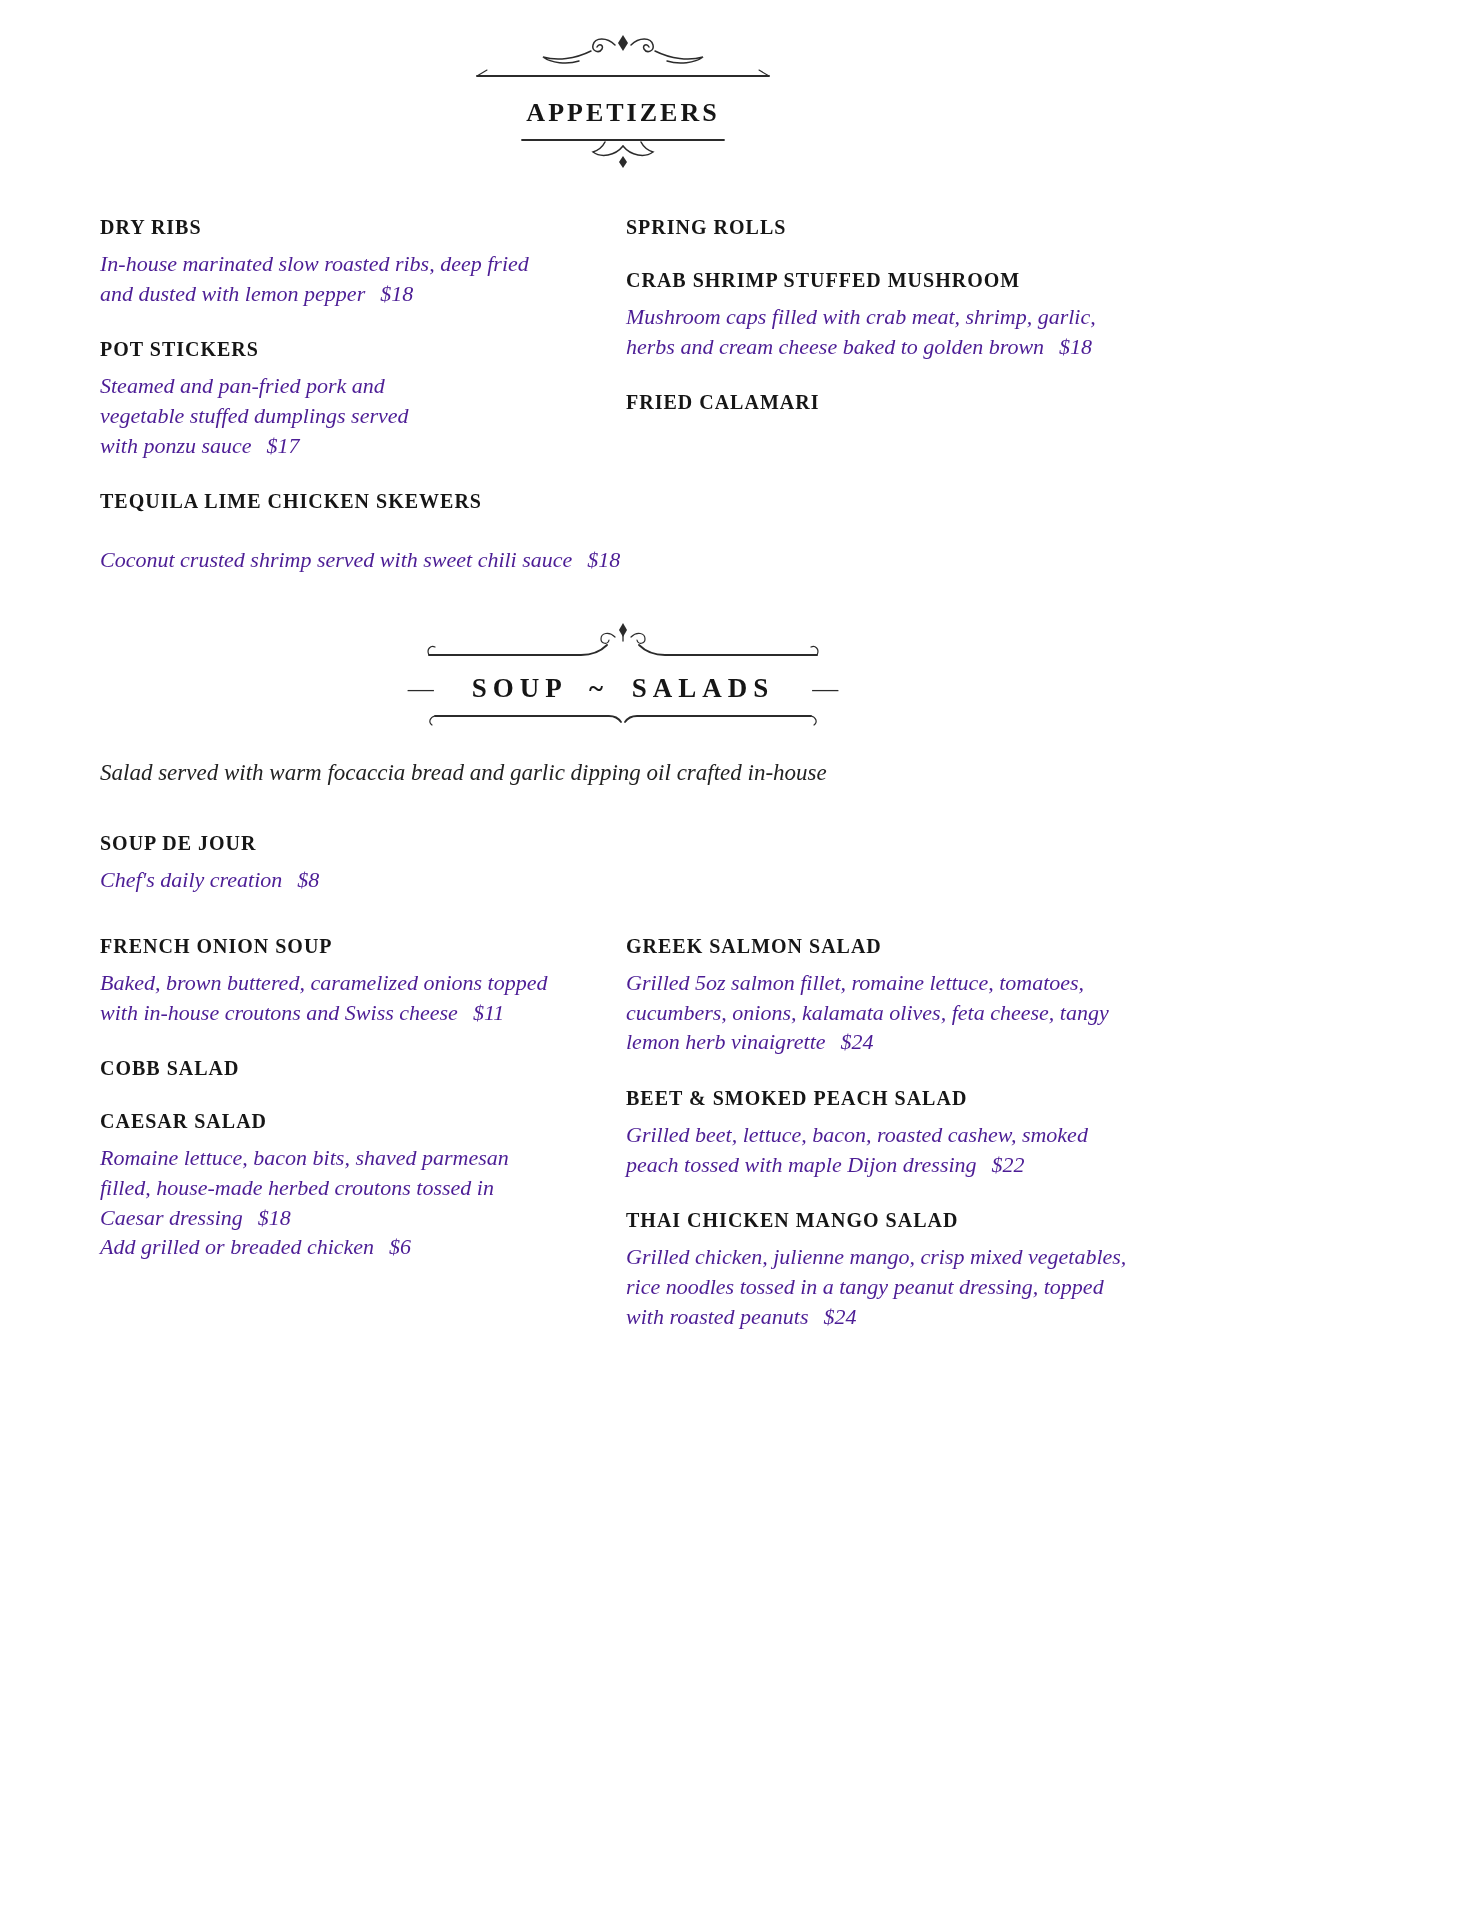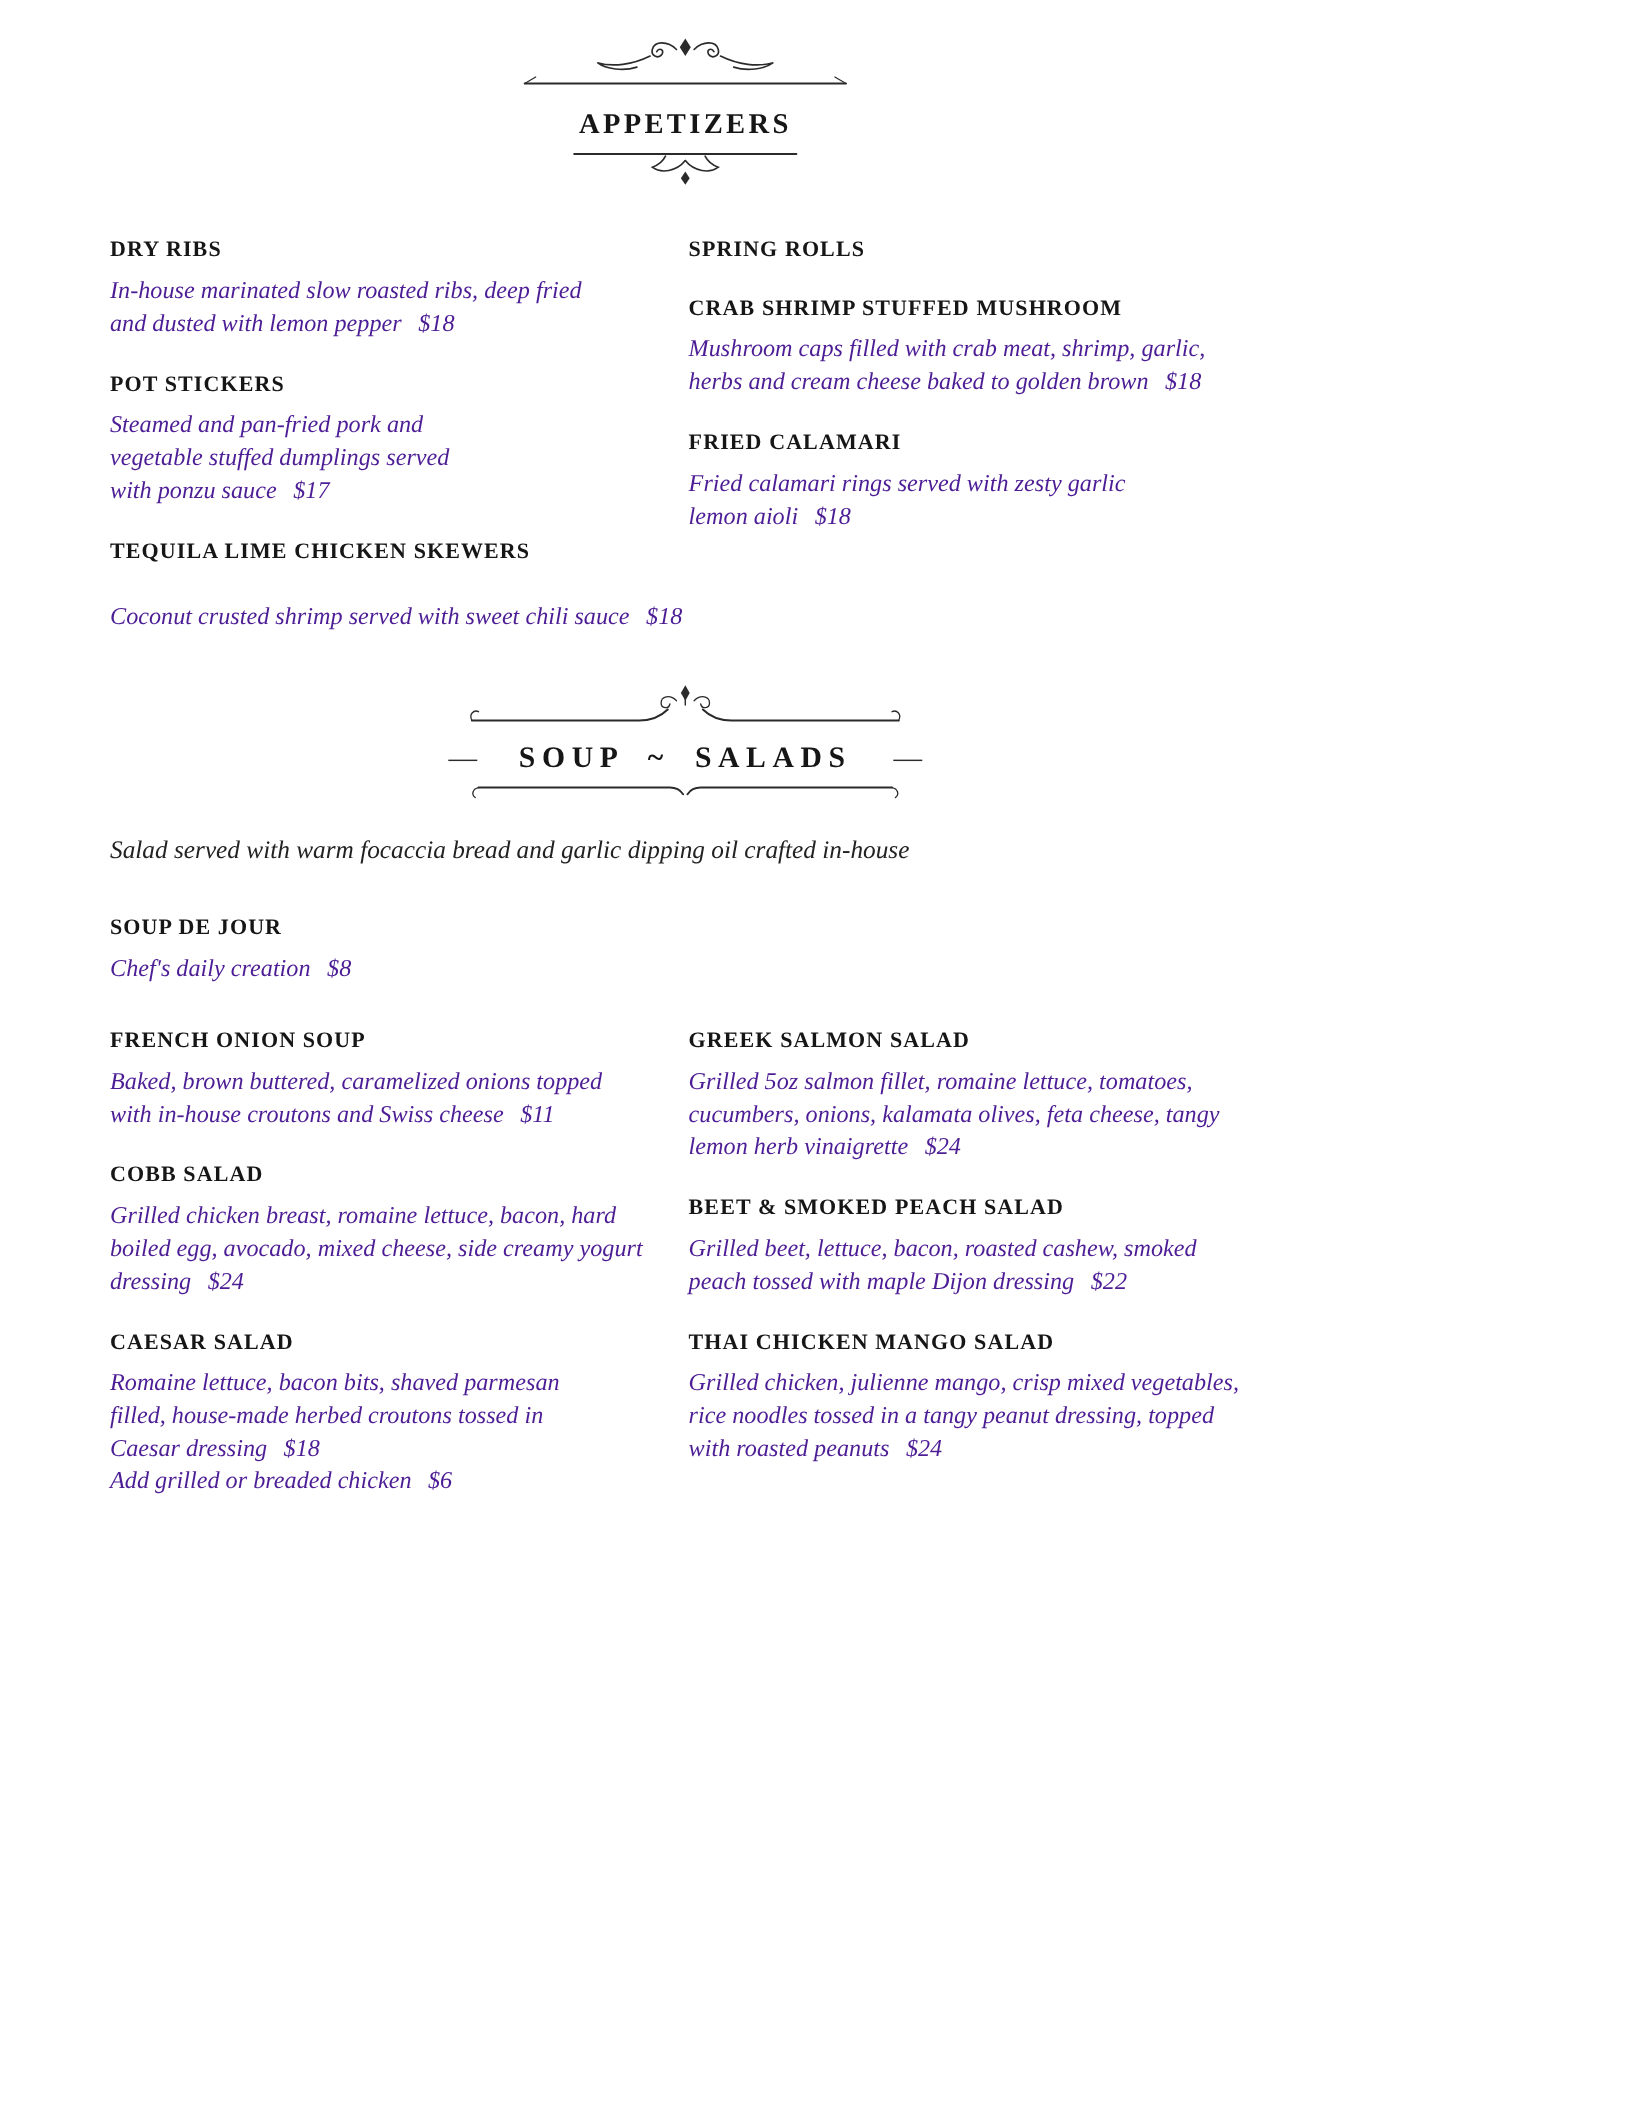--- a/index.html
+++ b/index.html
@@ -121,21 +121,20 @@
           <h3 class="item-name">SPRING ROLLS</h3>
         </div>
 
         <div class="item">
           <h3 class="item-name">CRAB SHRIMP STUFFED MUSHROOM</h3>
           <p class="item-desc w480"><span>Mushroom caps filled with crab meat, shrimp, garlic, herbs and cream cheese baked to golden brown</span><span class="price">$18</span></p>
         </div>
 
         <div class="item">
           <h3 class="item-name">FRIED CALAMARI</h3>
-          <p class="item-desc w455"><span>Fried calamari rings served with zesty garlic lemon aioli</span><span class="price">$18</span></p>
         </div>
 
       </div>
     </div>
 
     <div class="item full-item">
       <p class="item-desc"><span>Coconut crusted shrimp served with sweet chili sauce</span><span class="price">$18</span></p>
     </div>
 
     <div class="center soup-section">
@@ -175,21 +174,20 @@
     <div class="grid salad-grid">
       <div>
 
         <div class="item">
           <h3 class="item-name">FRENCH ONION SOUP</h3>
           <p class="item-desc w470"><span>Baked, brown buttered, caramelized onions topped with in-house croutons and Swiss cheese</span><span class="price">$11</span></p>
         </div>
 
         <div class="item">
           <h3 class="item-name">COBB SALAD</h3>
-          <p class="item-desc w515"><span>Grilled chicken breast, romaine lettuce, bacon, hard boiled egg, avocado, mixed cheese, side creamy yogurt dressing</span><span class="price">$24</span></p>
         </div>
 
         <div class="item">
           <h3 class="item-name">CAESAR SALAD</h3>
           <p class="item-desc w420"><span>Romaine lettuce, bacon bits, shaved parmesan filled, house-made herbed croutons tossed in Caesar dressing</span><span class="price">$18</span></p>
           <p class="item-desc w420"><span>Add grilled or breaded chicken</span><span class="price">$6</span></p>
         </div>
 
       </div>
       <div>

